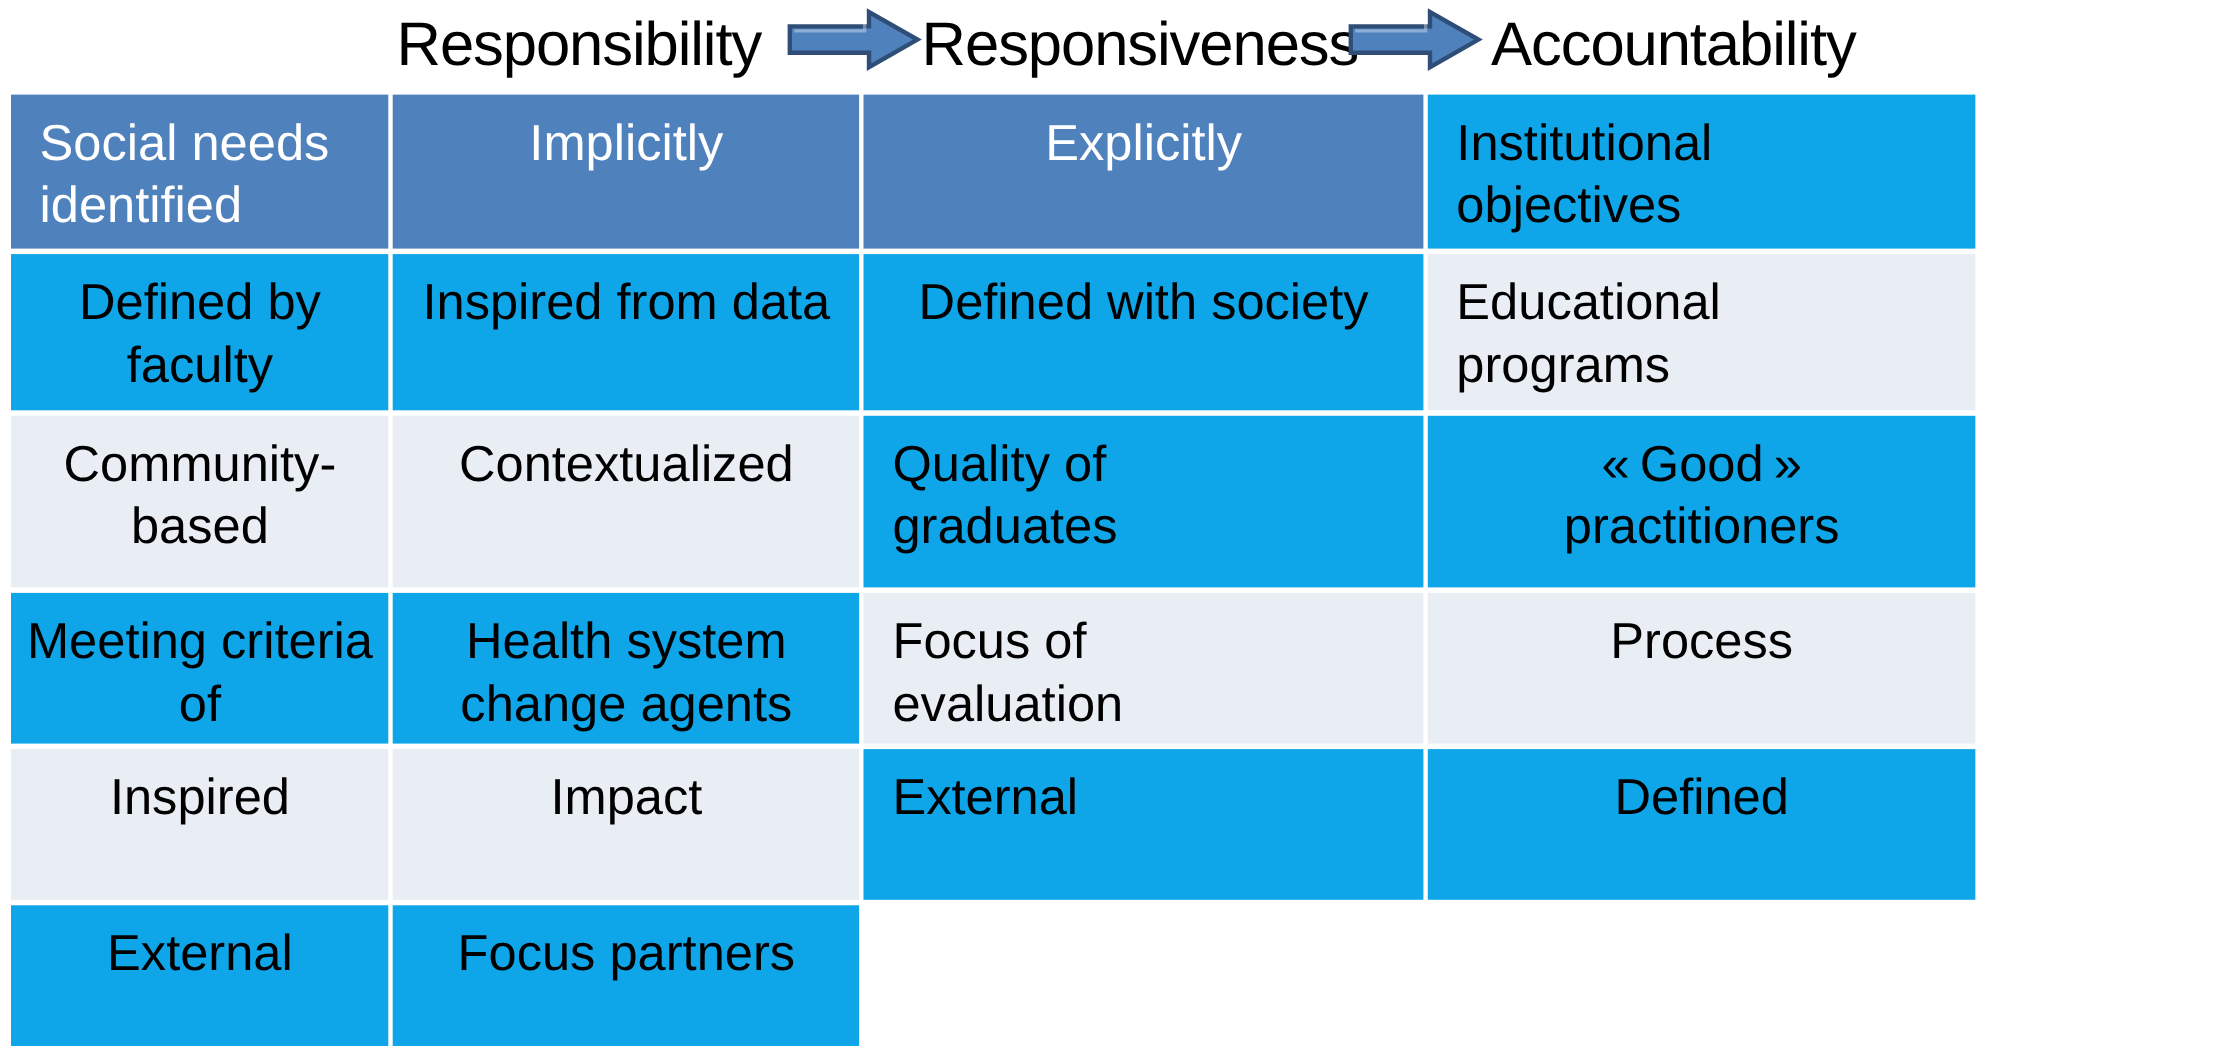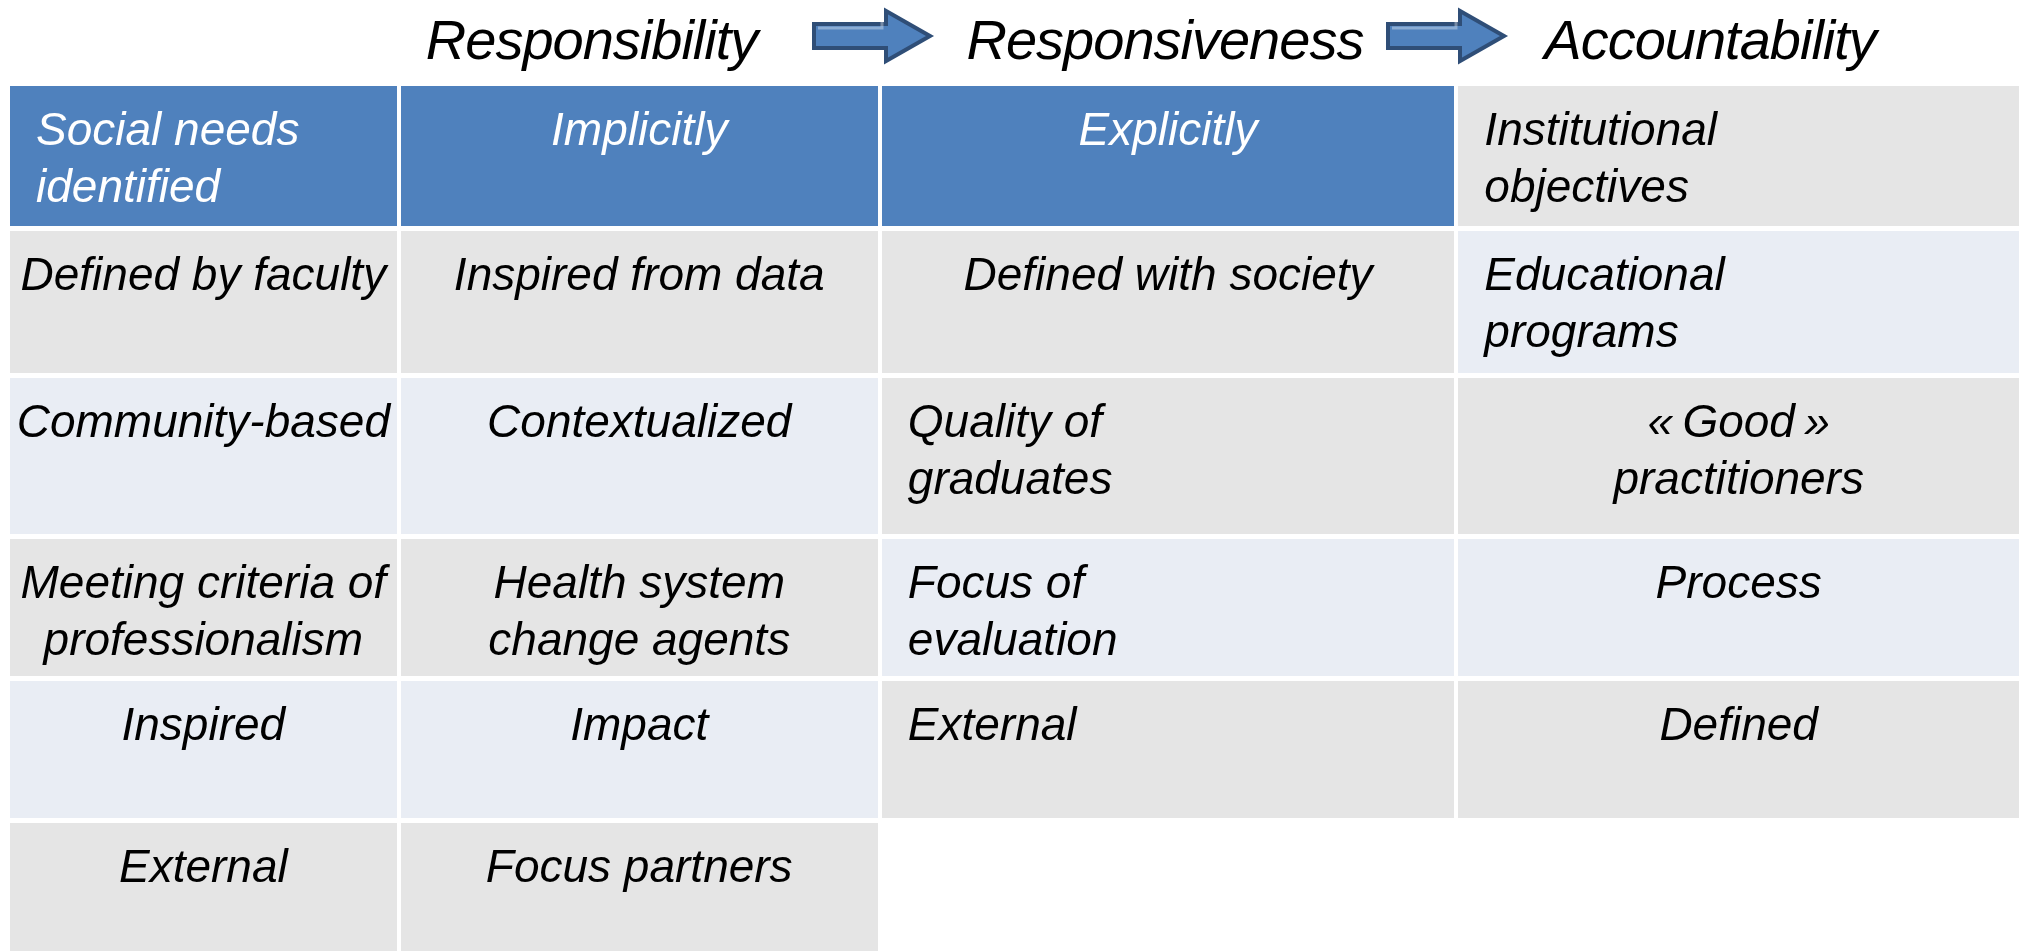--- a/index.html
+++ b/index.html
@@ -1,17 +1,17 @@
 <!DOCTYPE html>
 <html><head>
 <meta charset="utf-8">
 <style>
   html,body{margin:0;padding:0;background:#ffffff;}
   body{font-family:"Liberation Sans","DejaVu Sans",sans-serif;color:#000;}
-  .slide{position:relative;width:2019px;height:951px;background:#ffffff;overflow:hidden;font-style:italic;}
+  .slide{position:relative;width:1796px;height:951px;background:#ffffff;overflow:hidden;}
 
   
   .flow{position:absolute;top:0;left:0;width:100%;height:86px;}
   .stage{position:absolute;top:0;height:80px;display:flex;align-items:center;
          font-size:56px;line-height:1;white-space:nowrap;transform:translateX(-50%);
          letter-spacing:-1px;color:#000;}
   .stage.s1{left:29.3%;}
   .stage.s2{left:57.7%;}
   .stage.s3{left:84.7%;}
   .arrow{position:absolute;top:6px;width:126px;height:60px;transform:translateX(-50%);}
@@ -24,21 +24,21 @@
          grid-template-columns:389fr 480fr 576fr 564fr;
          grid-template-rows:140px 142px 156px 137px 137px 1fr;
          gap:5px 4px;
          padding-left:10px;
          background:#ffffff;}
   .cell{white-space:pre-line;font-size:46px;line-height:1.24;padding-top:15px;
         box-sizing:border-box;overflow:hidden;}
   .cell.left{text-align:left;padding-left:26px;padding-right:8px;}
   .cell.center{text-align:center;padding-left:6px;padding-right:6px;}
   .hdr{background:#4f81bd;color:#ffffff;}
-  .odd{background:#e5e5e5;}
+  .odd{background:#0ea5e9;}
   .even{background:#e9edf4;}
 </style>
 </head>
 <body>
 
 <div class="slide">
 
   <div class="flow">
     <div class="stage s1">Responsibility</div>
 

